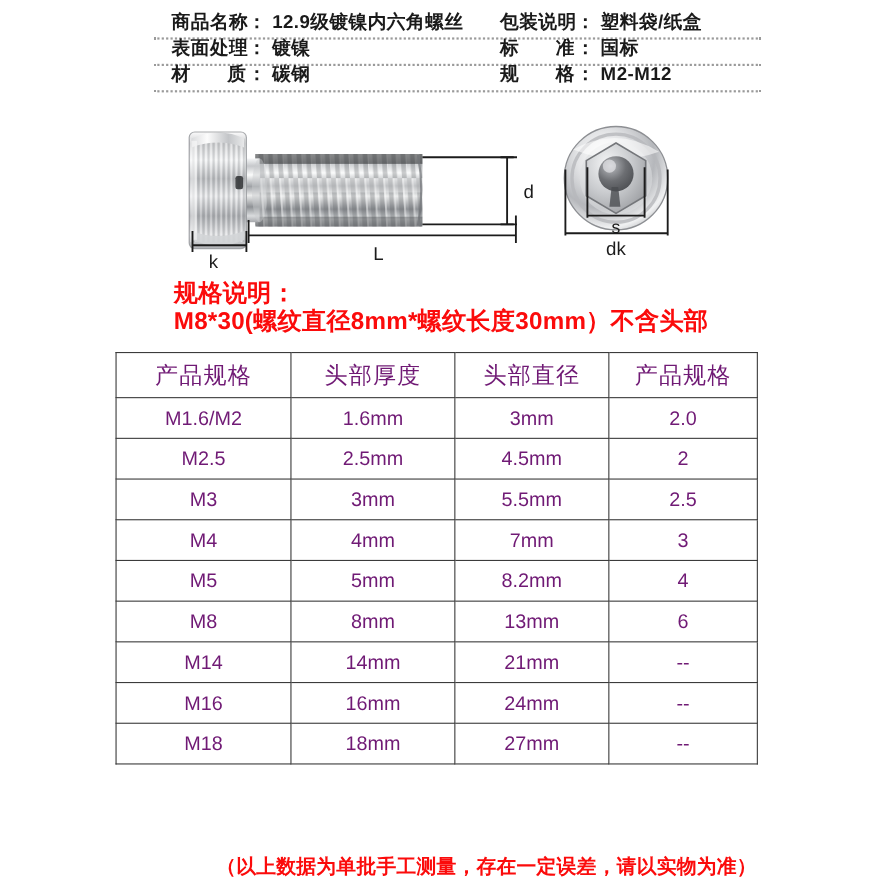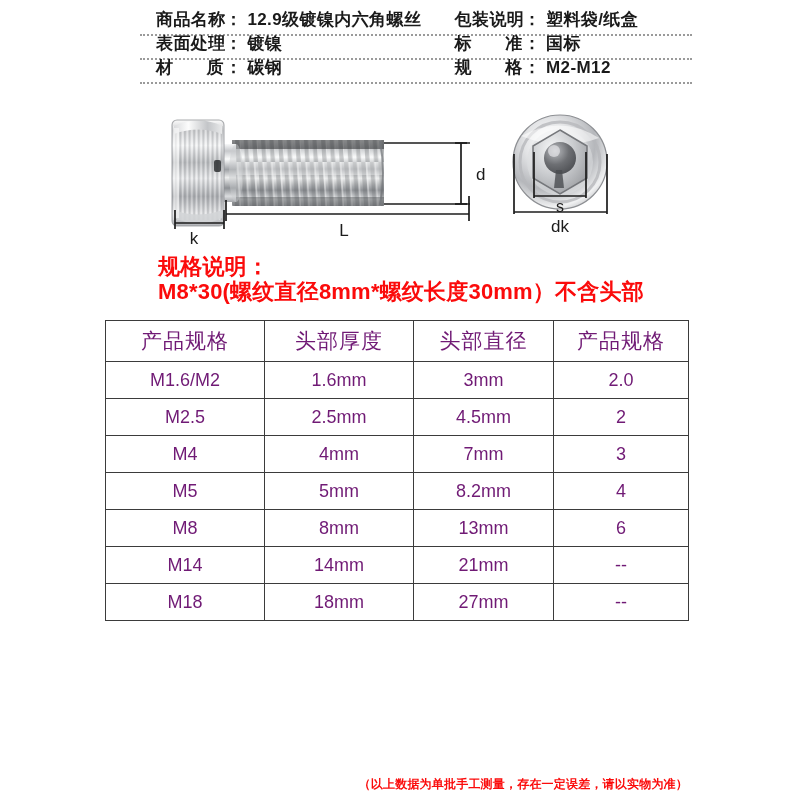--- a/index.html
+++ b/index.html
@@ -106,21 +106,21 @@
   .col-wrench { width: 135px; }
 
   
   .footer-note {
     position: absolute;
     left: 105px;
     top: 776px;
     width: 583px;
     text-align: right;
     color: #fb0b0b;
-    font-size: 12px;
+    font-size: 18px;
     font-weight: bold;
     letter-spacing: 0.2px;
     white-space: nowrap;
   }
 </style>
 </head>
 <body>
 
 <div class="spec-header">
 
@@ -339,20 +339,26 @@
         <td>3mm</td>
         <td>2.0</td>
       </tr>
       <tr>
         <td>M2.5</td>
         <td>2.5mm</td>
         <td>4.5mm</td>
         <td>2</td>
       </tr>
       <tr>
+        <td>M3</td>
+        <td>3mm</td>
+        <td>5.5mm</td>
+        <td>2.5</td>
+      </tr>
+      <tr>
         <td>M4</td>
         <td>4mm</td>
         <td>7mm</td>
         <td>3</td>
       </tr>
       <tr>
         <td>M5</td>
         <td>5mm</td>
         <td>8.2mm</td>
         <td>4</td>
@@ -363,20 +369,26 @@
         <td>13mm</td>
         <td>6</td>
       </tr>
       <tr>
         <td>M14</td>
         <td>14mm</td>
         <td>21mm</td>
         <td>--</td>
       </tr>
       <tr>
+        <td>M16</td>
+        <td>16mm</td>
+        <td>24mm</td>
+        <td>--</td>
+      </tr>
+      <tr>
         <td>M18</td>
         <td>18mm</td>
         <td>27mm</td>
         <td>--</td>
       </tr>
     </tbody>
 </table>
 
 <div class="footer-note">（以上数据为单批手工测量，存在一定误差，请以实物为准）</div>
 

